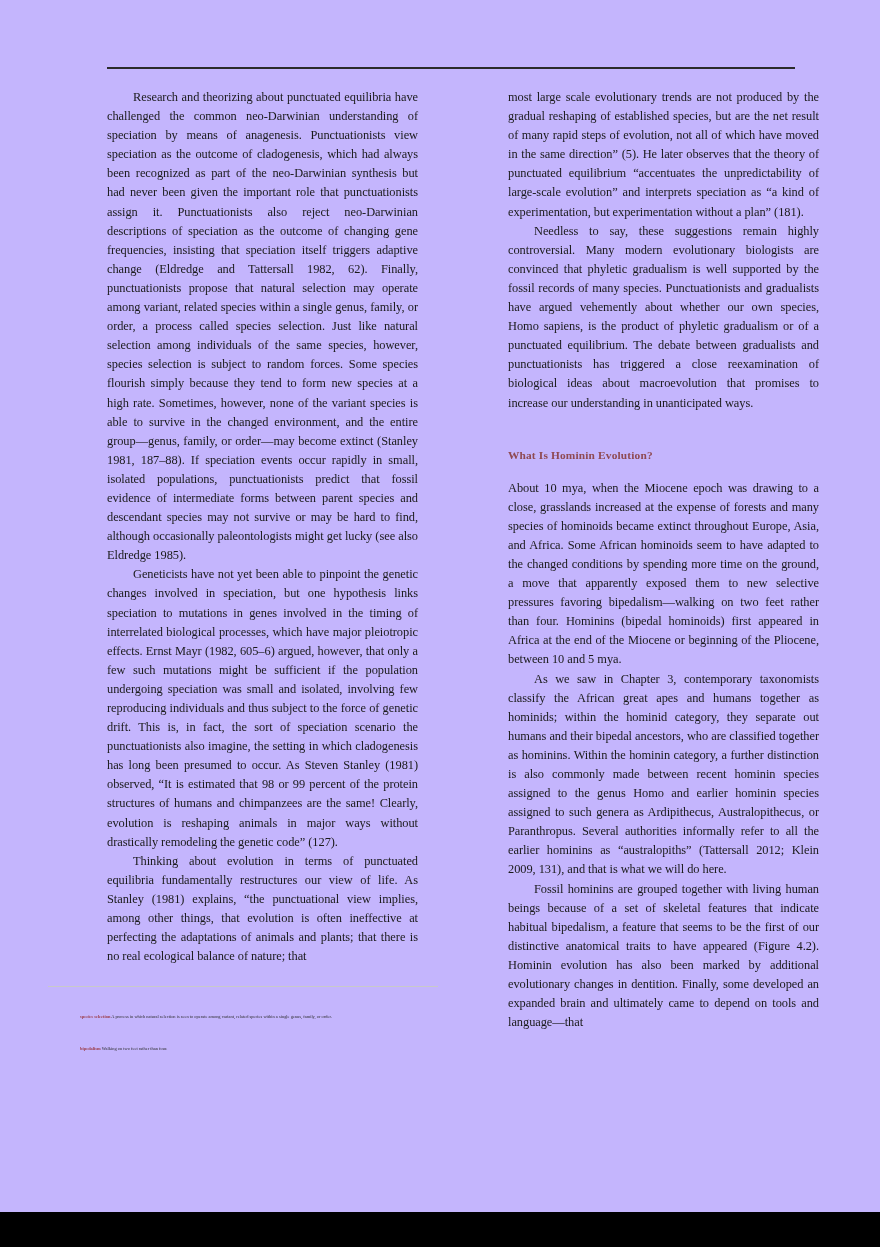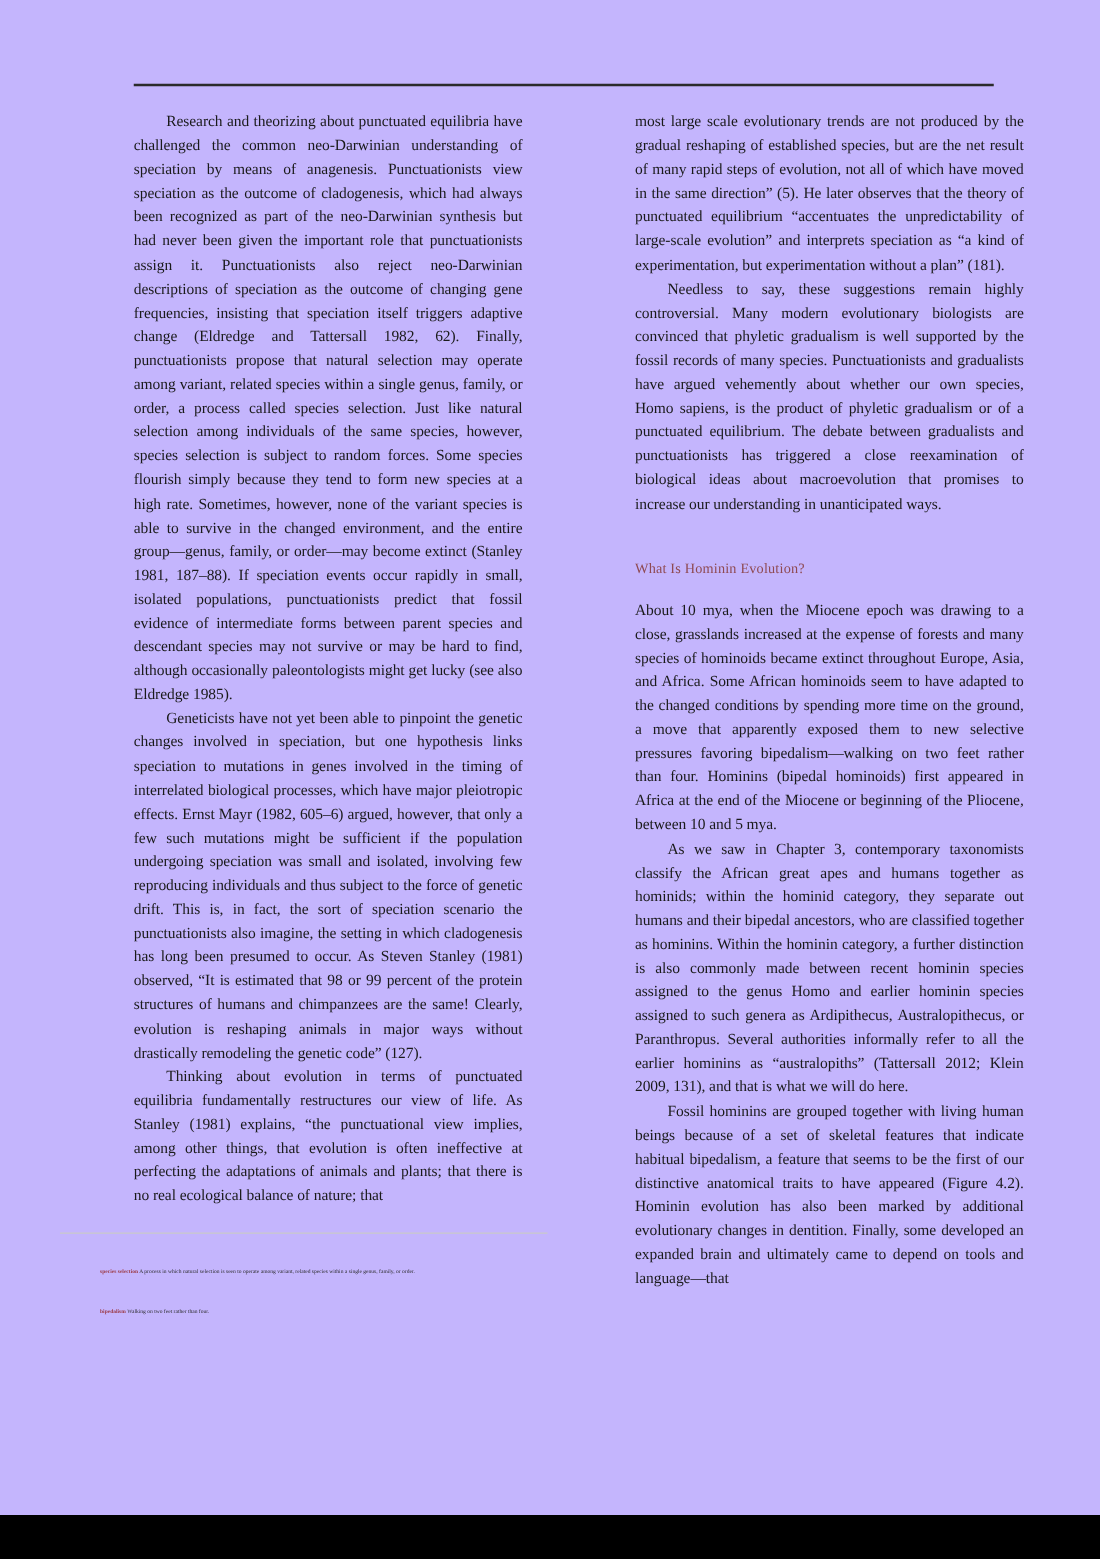--- a/index.html
+++ b/index.html
@@ -51,21 +51,21 @@
     hyphens: none;
     letter-spacing: -0.05px;
     word-spacing: 0px;
   }
   .para.noindent { text-indent: 0; }
 
   
   .section-heading {
     margin: 0;
     font-size: 11.4px;
-    font-weight: normal;
+    font-weight: bold;
     line-height: 15px;
     color: #8f4a52;
     letter-spacing: 0.15px;
   }
   .heading-gap-before { height: 35px; }
   .heading-gap-after  { height: 16px; }
 
   
   #footnote-block {
     position: absolute;

